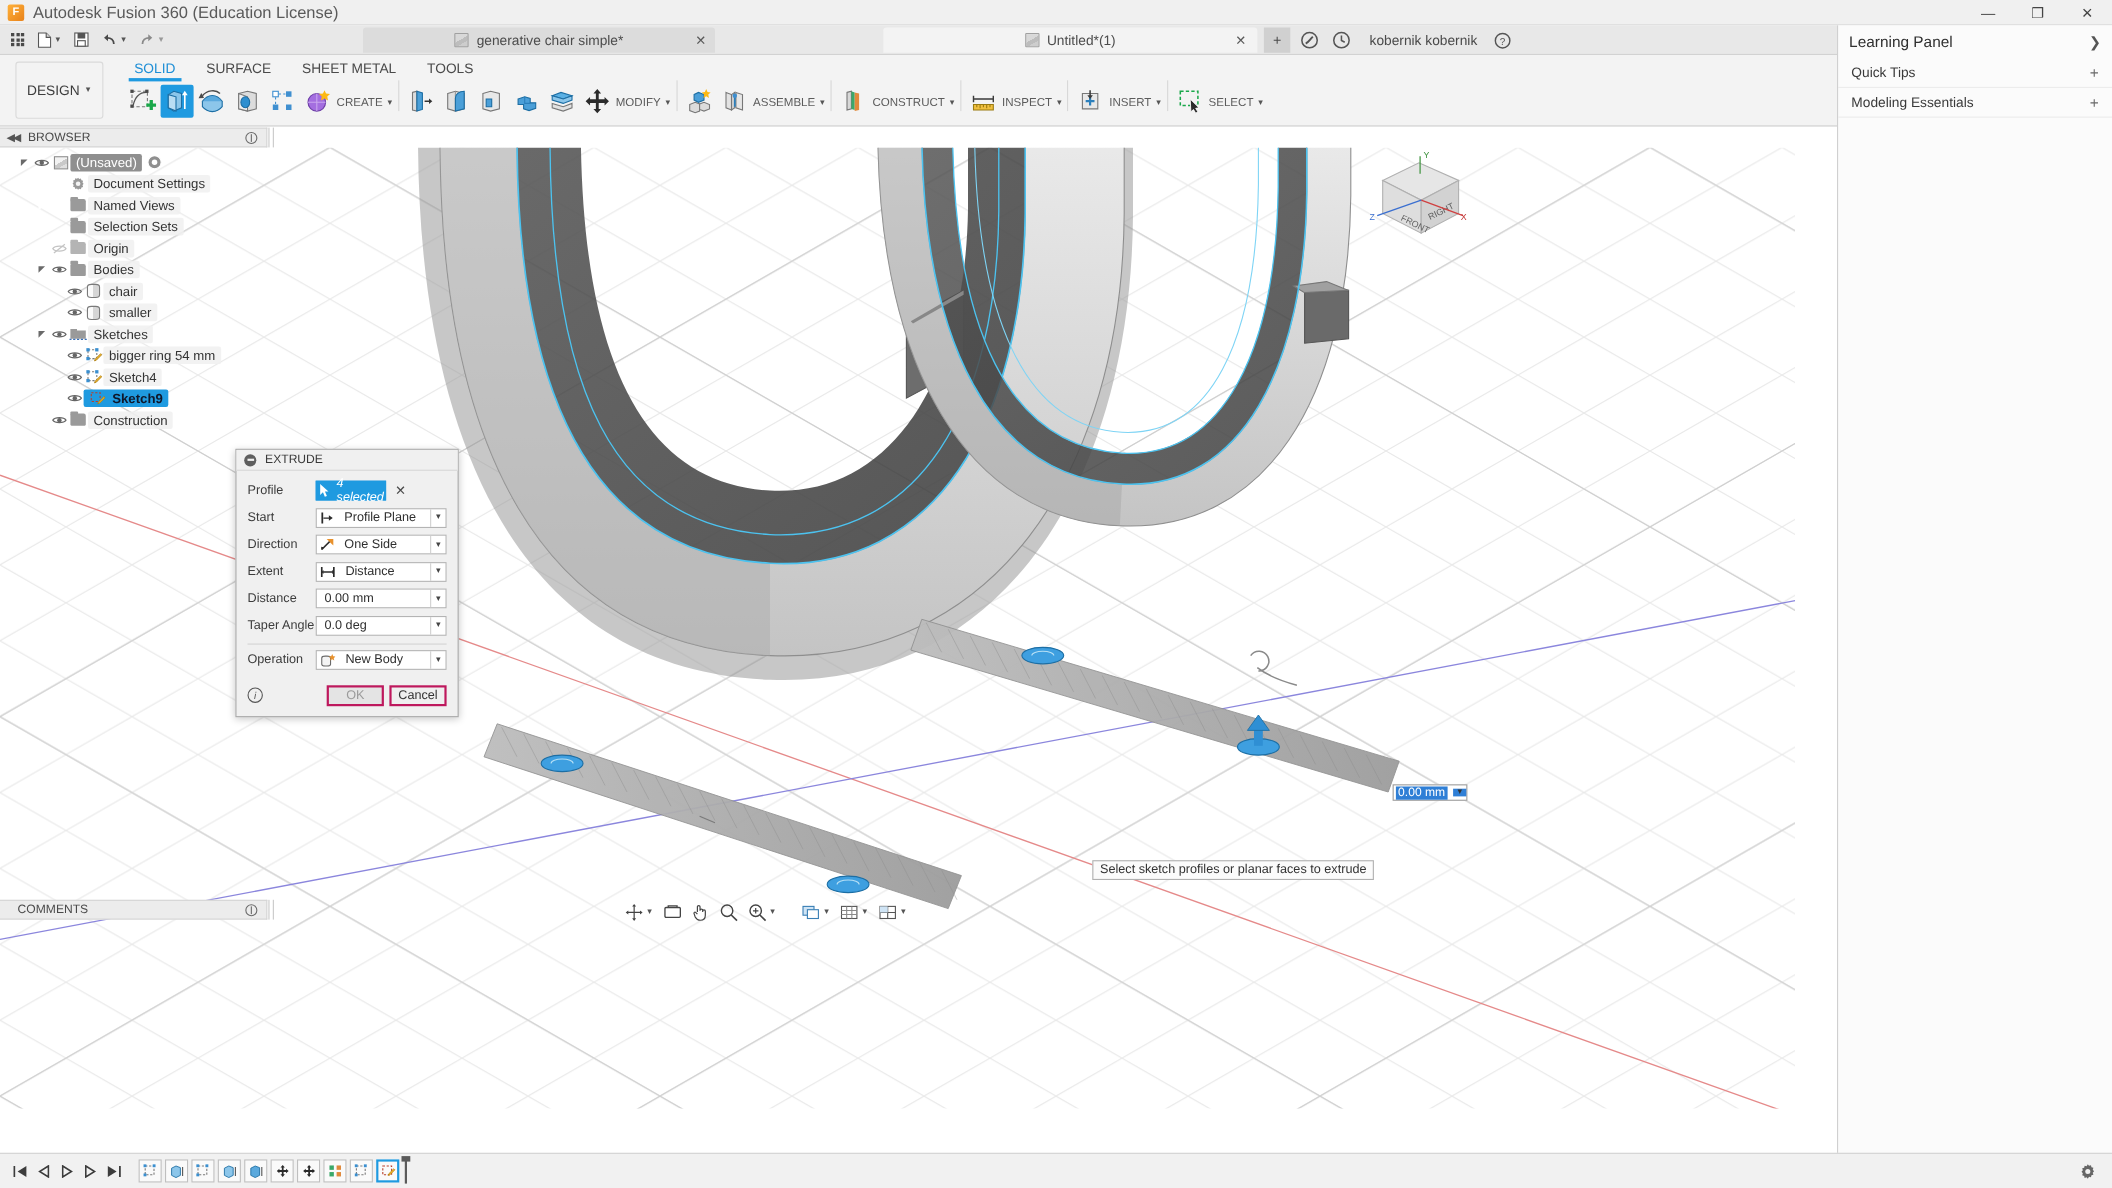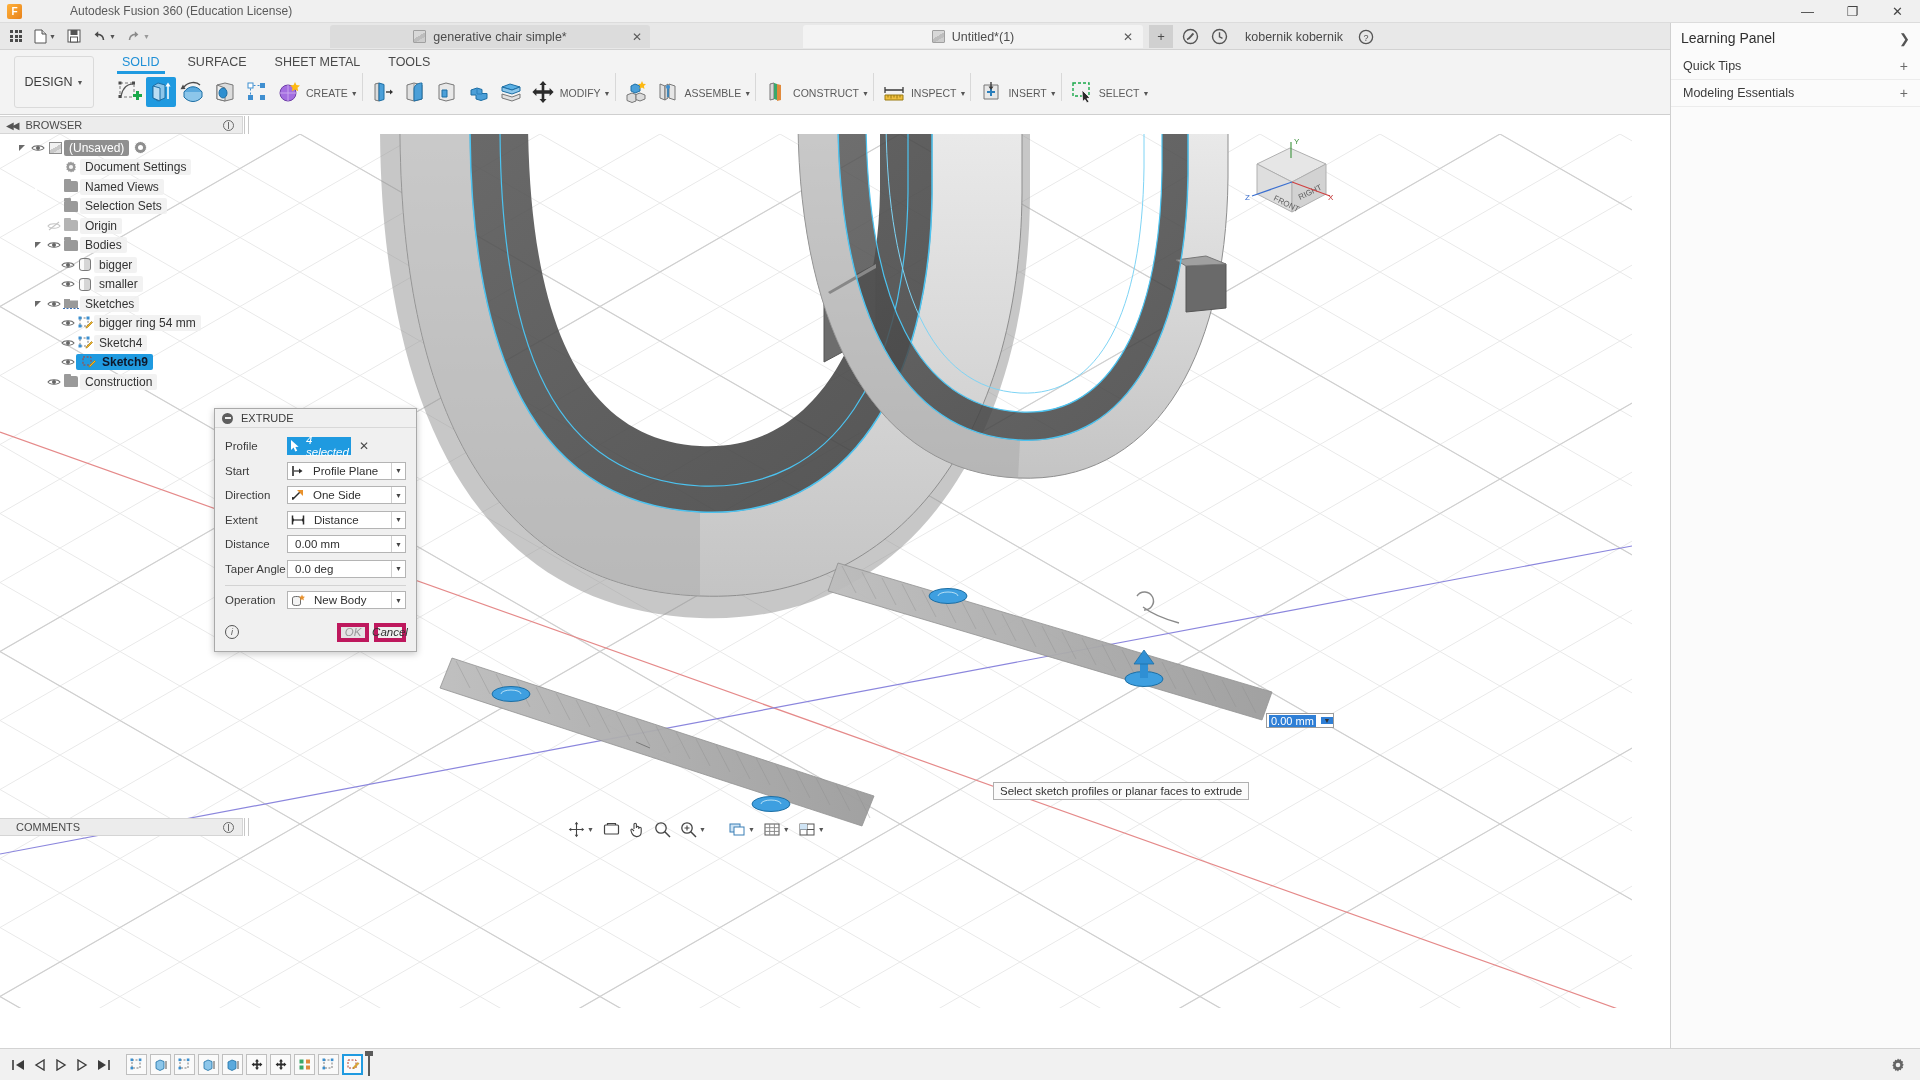--- a/index.html
+++ b/index.html
@@ -19,21 +19,21 @@
     background: #f0f0f0; border-bottom: 1px solid #dcdcdc;
     display: flex; align-items: center;
   }
   .os-icon {
     width: 15px; height: 15px; margin-left: 7px; margin-right: 8px;
     background: linear-gradient(135deg,#ffb13b,#e8821a);
     border-radius: 2px; color: #fff; font-size: 10px; font-weight: bold;
     display: flex; align-items: center; justify-content: center;
     font-family: "Liberation Sans", sans-serif;
   }
-  .os-title { font-size: 12px; color: #5a5a5a; margin-left: 40px; }
+  .os-title { font-size: 15px; color: #5a5a5a; }
   .os-ctrls { margin-left: auto; display: flex; height: 23px; }
   .os-btn {
     width: 45px; height: 23px; display: flex; align-items: center; justify-content: center;
     color: #444; font-size: 13px;
   }
 
   
   .qat-row {
     position: absolute; top: 23px; left: 0; width: 1920px; height: 27px;
     background: #e8e8e8; display: flex; align-items: center;
@@ -166,22 +166,22 @@
   .dfield .dd {
     margin-left: auto; width: 14px; height: 16px; display: flex; align-items: center; justify-content: center;
     border-left: 1px solid #d0d0d0; font-size: 7px; color: #444;
   }
   .dfield .txtpad { padding-left: 4px; }
   .clear-x { margin-left: 8px; color: #4a4a4a; font-size: 12px; }
   .dlg-sep { height: 1px; background: #d3d3d3; margin: 4px 0 2px; }
   .dlg-foot { display: flex; align-items: center; padding: 6px 10px 9px; gap: 8px; }
   .info-c { width: 14px; height: 14px; border-radius: 50%; border: 1.3px solid #555;
             font-size: 9px; color: #555; display:flex;align-items:center;justify-content:center; font-style: italic;}
-  .dbtn { width: 32px; height: 19px; font-size: 11.5px; border: 4px solid #be185d; background: #e4e4e4;
-          color: #9a9a9a; display:flex;align-items:center;justify-content:center;font-style:italic; }
+  .dbtn { width: 52px; height: 19px; font-size: 11.5px; border: 2px solid #be185d; background: #e4e4e4;
+          color: #9a9a9a; display:flex;align-items:center;justify-content:center; }
   .dbtn.enabled { color: #333; background: #efefef; }
   .dbtn + .dbtn { margin-left: 5px; }
 
   
   .hint-tip {
     position: absolute; left: 993px; top: 648px; background: #fbfbfb; border: 1px solid #b0b0b0;
     padding: 2px 6px; font-size: 11.5px; color: #333;
   }
   .manip-val {
     position: absolute; left: 1266px; top: 579px; width: 68px; height: 15px;
@@ -783,21 +783,21 @@
     <div class="trow" style="padding-left:60px;">
       <span class="eye">
         <svg class="ico" width="14" height="10" viewBox="0 0 14 10">
             <path d="M1 5c2-3 10-3 12 0-2 3-10 3-12 0z" fill="none" stroke="#666" stroke-width="1.1"></path>
             <circle cx="7" cy="5" r="2" fill="#666"></circle>
           </svg>
       </span>
       <span class="ticon">
           <span class="body-ic"></span>
         </span>
-      <span class="tlabel chip">bigger</span>
+      <span class="tlabel chip">chair</span>
     </div>
 
     <div class="trow" style="padding-left:60px;">
       <span class="eye">
         <svg class="ico" width="14" height="10" viewBox="0 0 14 10">
             <path d="M1 5c2-3 10-3 12 0-2 3-10 3-12 0z" fill="none" stroke="#666" stroke-width="1.1"></path>
             <circle cx="7" cy="5" r="2" fill="#666"></circle>
           </svg>
       </span>
       <span class="ticon">

